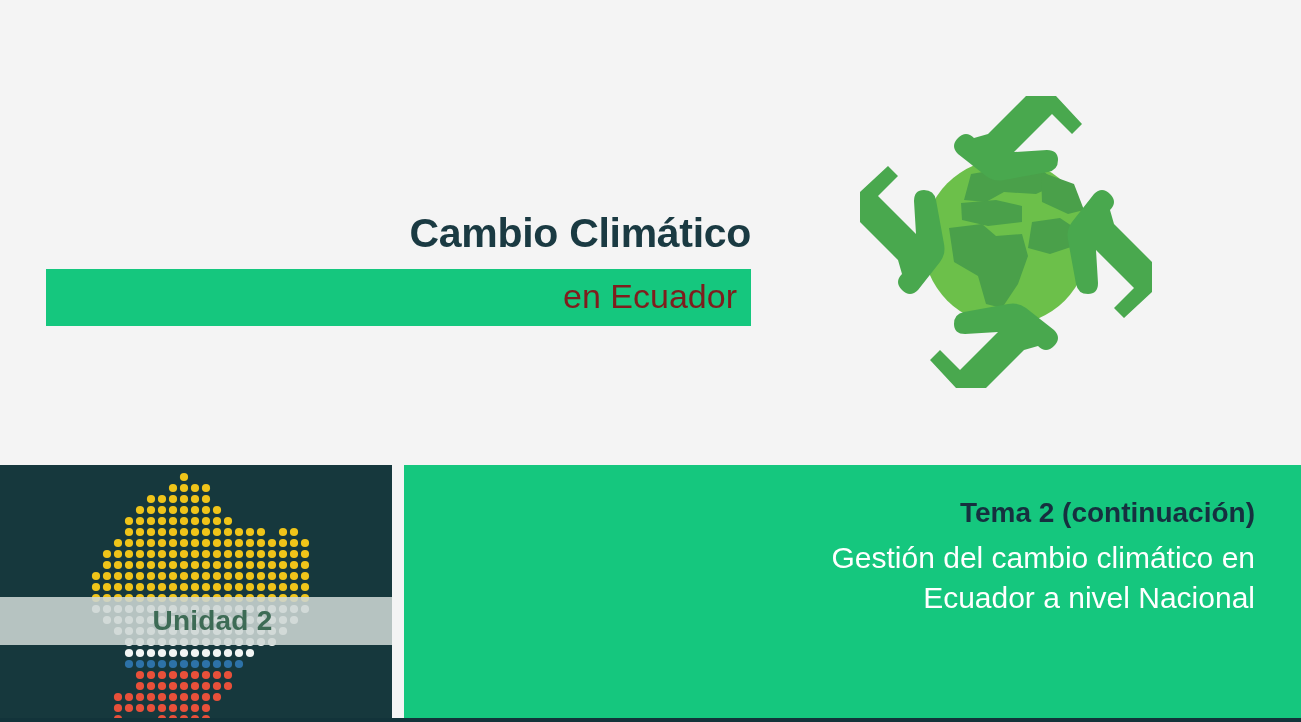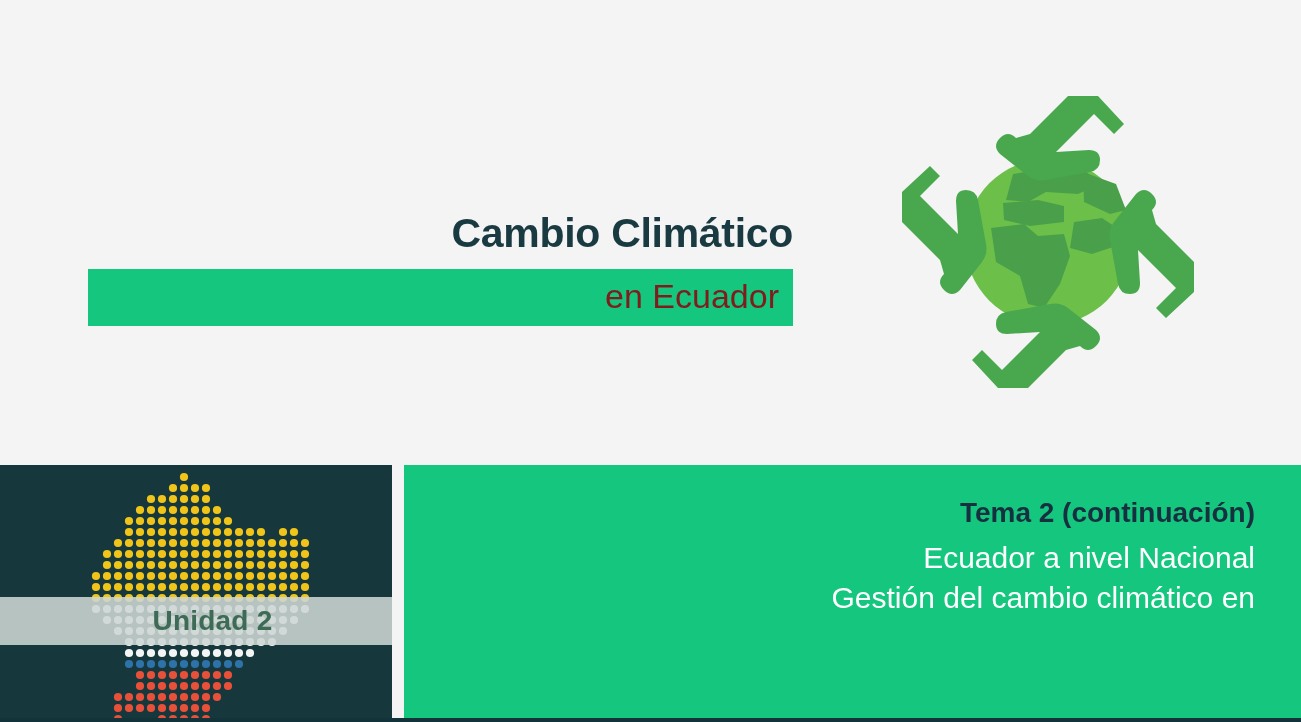--- a/index.html
+++ b/index.html
@@ -20,21 +20,20 @@
   }
 
   
   .top-area {
     position: absolute;
     left: 0;
     top: 0;
     width: 1108px;
     height: 465px;
     background: #f4f4f4;
-    margin-left: 42px;
   }
 
   .main-title {
     position: absolute;
     left: 46px;
     top: 213px;
     width: 705px;
     text-align: right;
     font-size: 41px;
     font-weight: bold;
@@ -519,21 +518,21 @@
         </svg>
 
       <div class="unit-band">
         <div class="unit-label">Unidad 2</div>
       </div>
     </div>
 
     <div class="green-panel">
       <div class="tema-heading">Tema 2 (continuación)</div>
       <div class="tema-sub">
+        <div>Gestión del cambio climático en</div>
         <div>Ecuador a nivel Nacional</div>
-        <div>Gestión del cambio climático en</div>
       </div>
     </div>
 
     <div class="bottom-strip"></div>
   </div>
 
 </div>
 
 </body></html>

